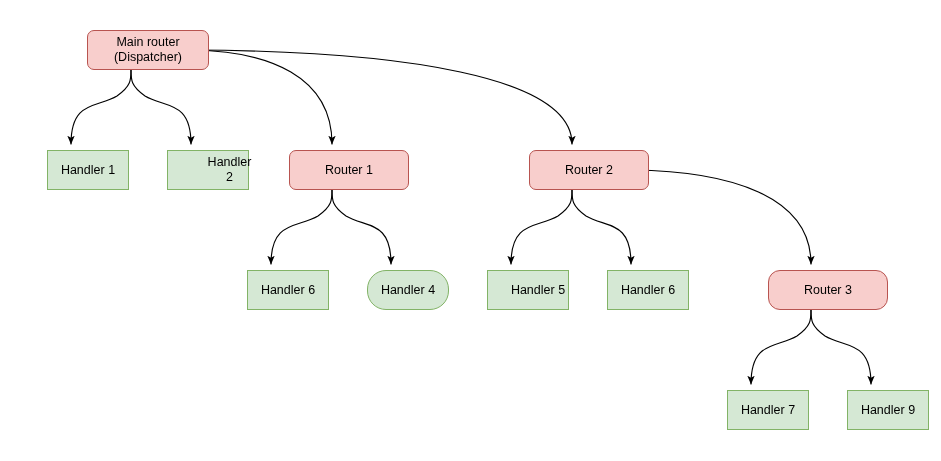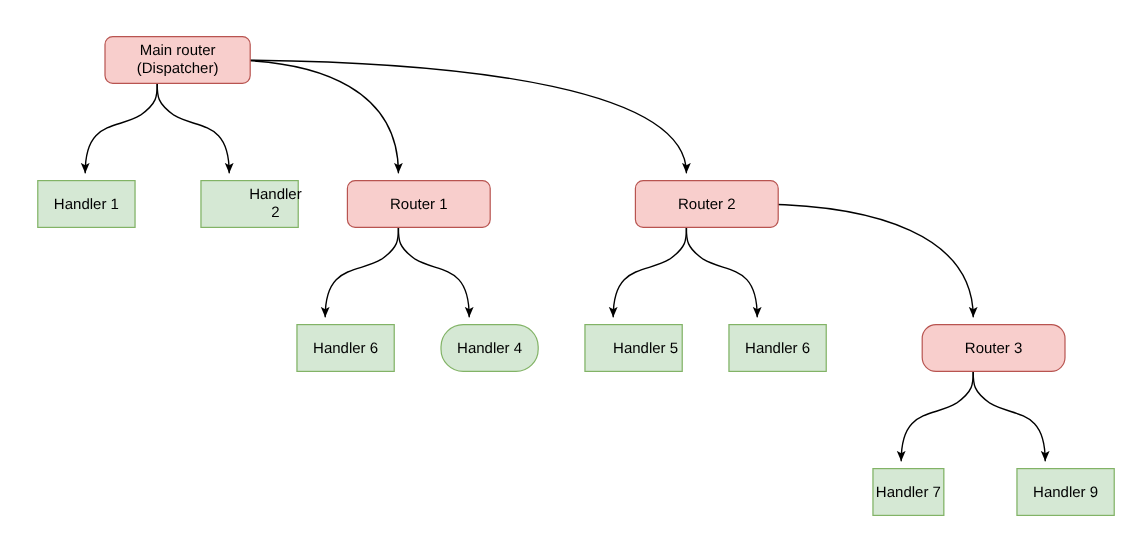--- a/index.html
+++ b/index.html
@@ -73,26 +73,26 @@
         <path d="M 572 190 C 572 200, 572 206, 586 216 C 606 228, 631 220.04, 631 264" marker-end="url(#arrowhead)"></path>
         <path d="M 632 170 C 730.45 171, 811 196.32, 811 264" marker-end="url(#arrowhead)"></path>
         <path d="M 811 310 C 811 320, 811 326, 797 336 C 777 348, 751 340.04, 751 384" marker-end="url(#arrowhead)"></path>
         <path d="M 811 310 C 811 320, 811 326, 825 336 C 845 348, 871 340.04, 871 384" marker-end="url(#arrowhead)"></path>
       </g>
   </svg>
 
   <div id="node-layer">
       <div class="node node-router" style="left: 70px; top: 30px; width: 122px; height: 40px;">Main router
 (Dispatcher)</div>
-      <div class="node node-handler" style="left: 14px; top: 150px; width: 82px; height: 40px;">Handler 1</div>
+      <div class="node node-handler" style="left: 30px; top: 150px; width: 82px; height: 40px;">Handler 1</div>
       <div class="node node-handler" style="left: 150px; top: 150px; width: 82px; height: 40px; padding-left: 43px;">Handler 2</div>
       <div class="node node-router" style="left: 272px; top: 150px; width: 120px; height: 40px;">Router 1</div>
       <div class="node node-router" style="left: 512px; top: 150px; width: 120px; height: 40px;">Router 2</div>
       <div class="node node-handler" style="left: 230px; top: 270px; width: 82px; height: 40px;">Handler 6</div>
       <div class="node node-handler" style="left: 350px; top: 270px; width: 82px; height: 40px; border-radius: 19px;">Handler 4</div>
       <div class="node node-handler" style="left: 470px; top: 270px; width: 82px; height: 40px; padding-left: 20px;">Handler 5</div>
       <div class="node node-handler" style="left: 590px; top: 270px; width: 82px; height: 40px;">Handler 6</div>
       <div class="node node-router" style="left: 751px; top: 270px; width: 120px; height: 40px; border-radius: 12px;">Router 3</div>
-      <div class="node node-handler" style="left: 710px; top: 390px; width: 60px; height: 40px;">Handler 7</div>
+      <div class="node node-handler" style="left: 710px; top: 390px; width: 82px; height: 40px;">Handler 7</div>
       <div class="node node-handler" style="left: 830px; top: 390px; width: 82px; height: 40px;">Handler 9</div>
     </div>
 
 </div>
 
 </body></html>

